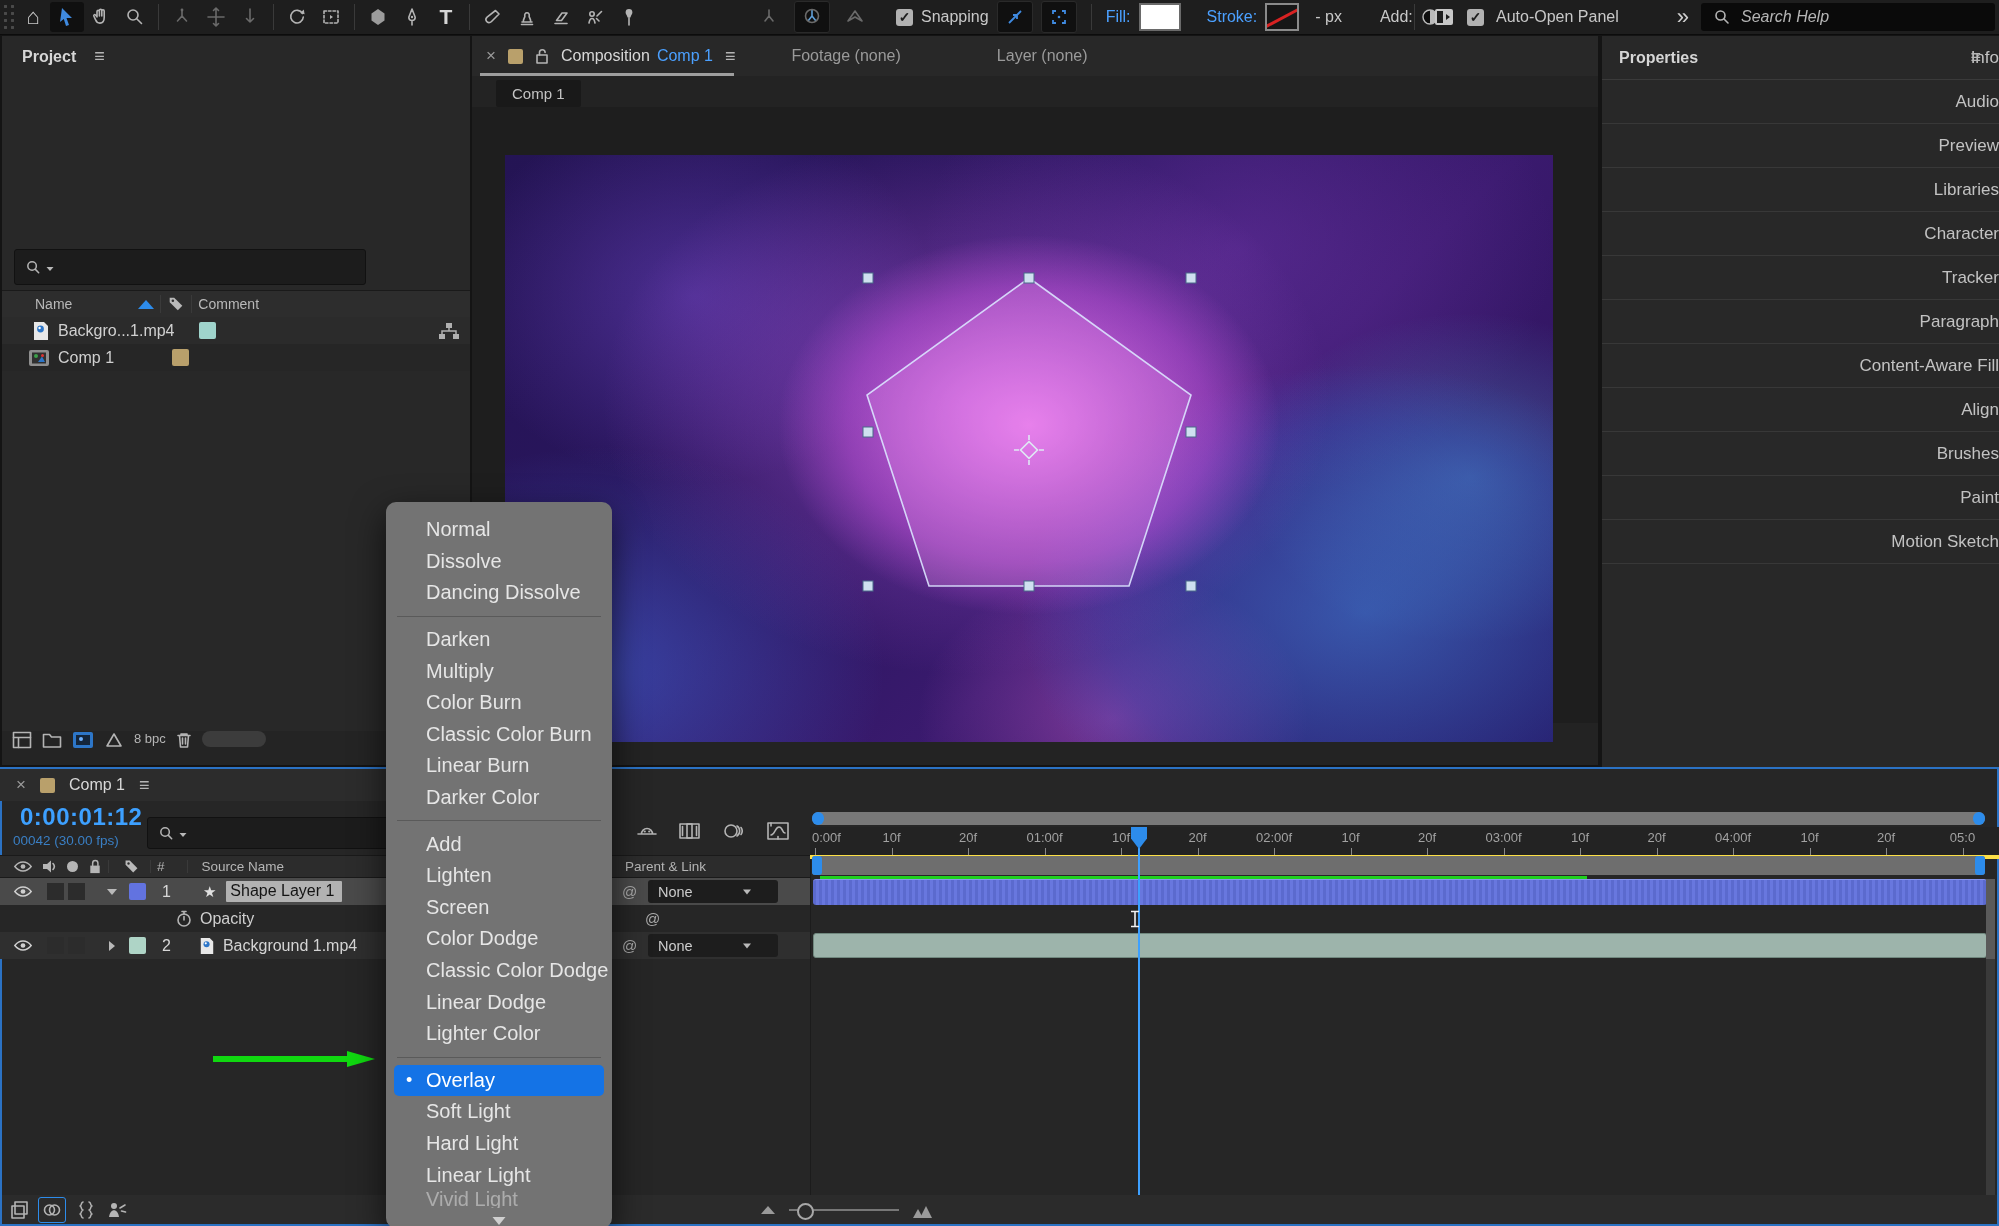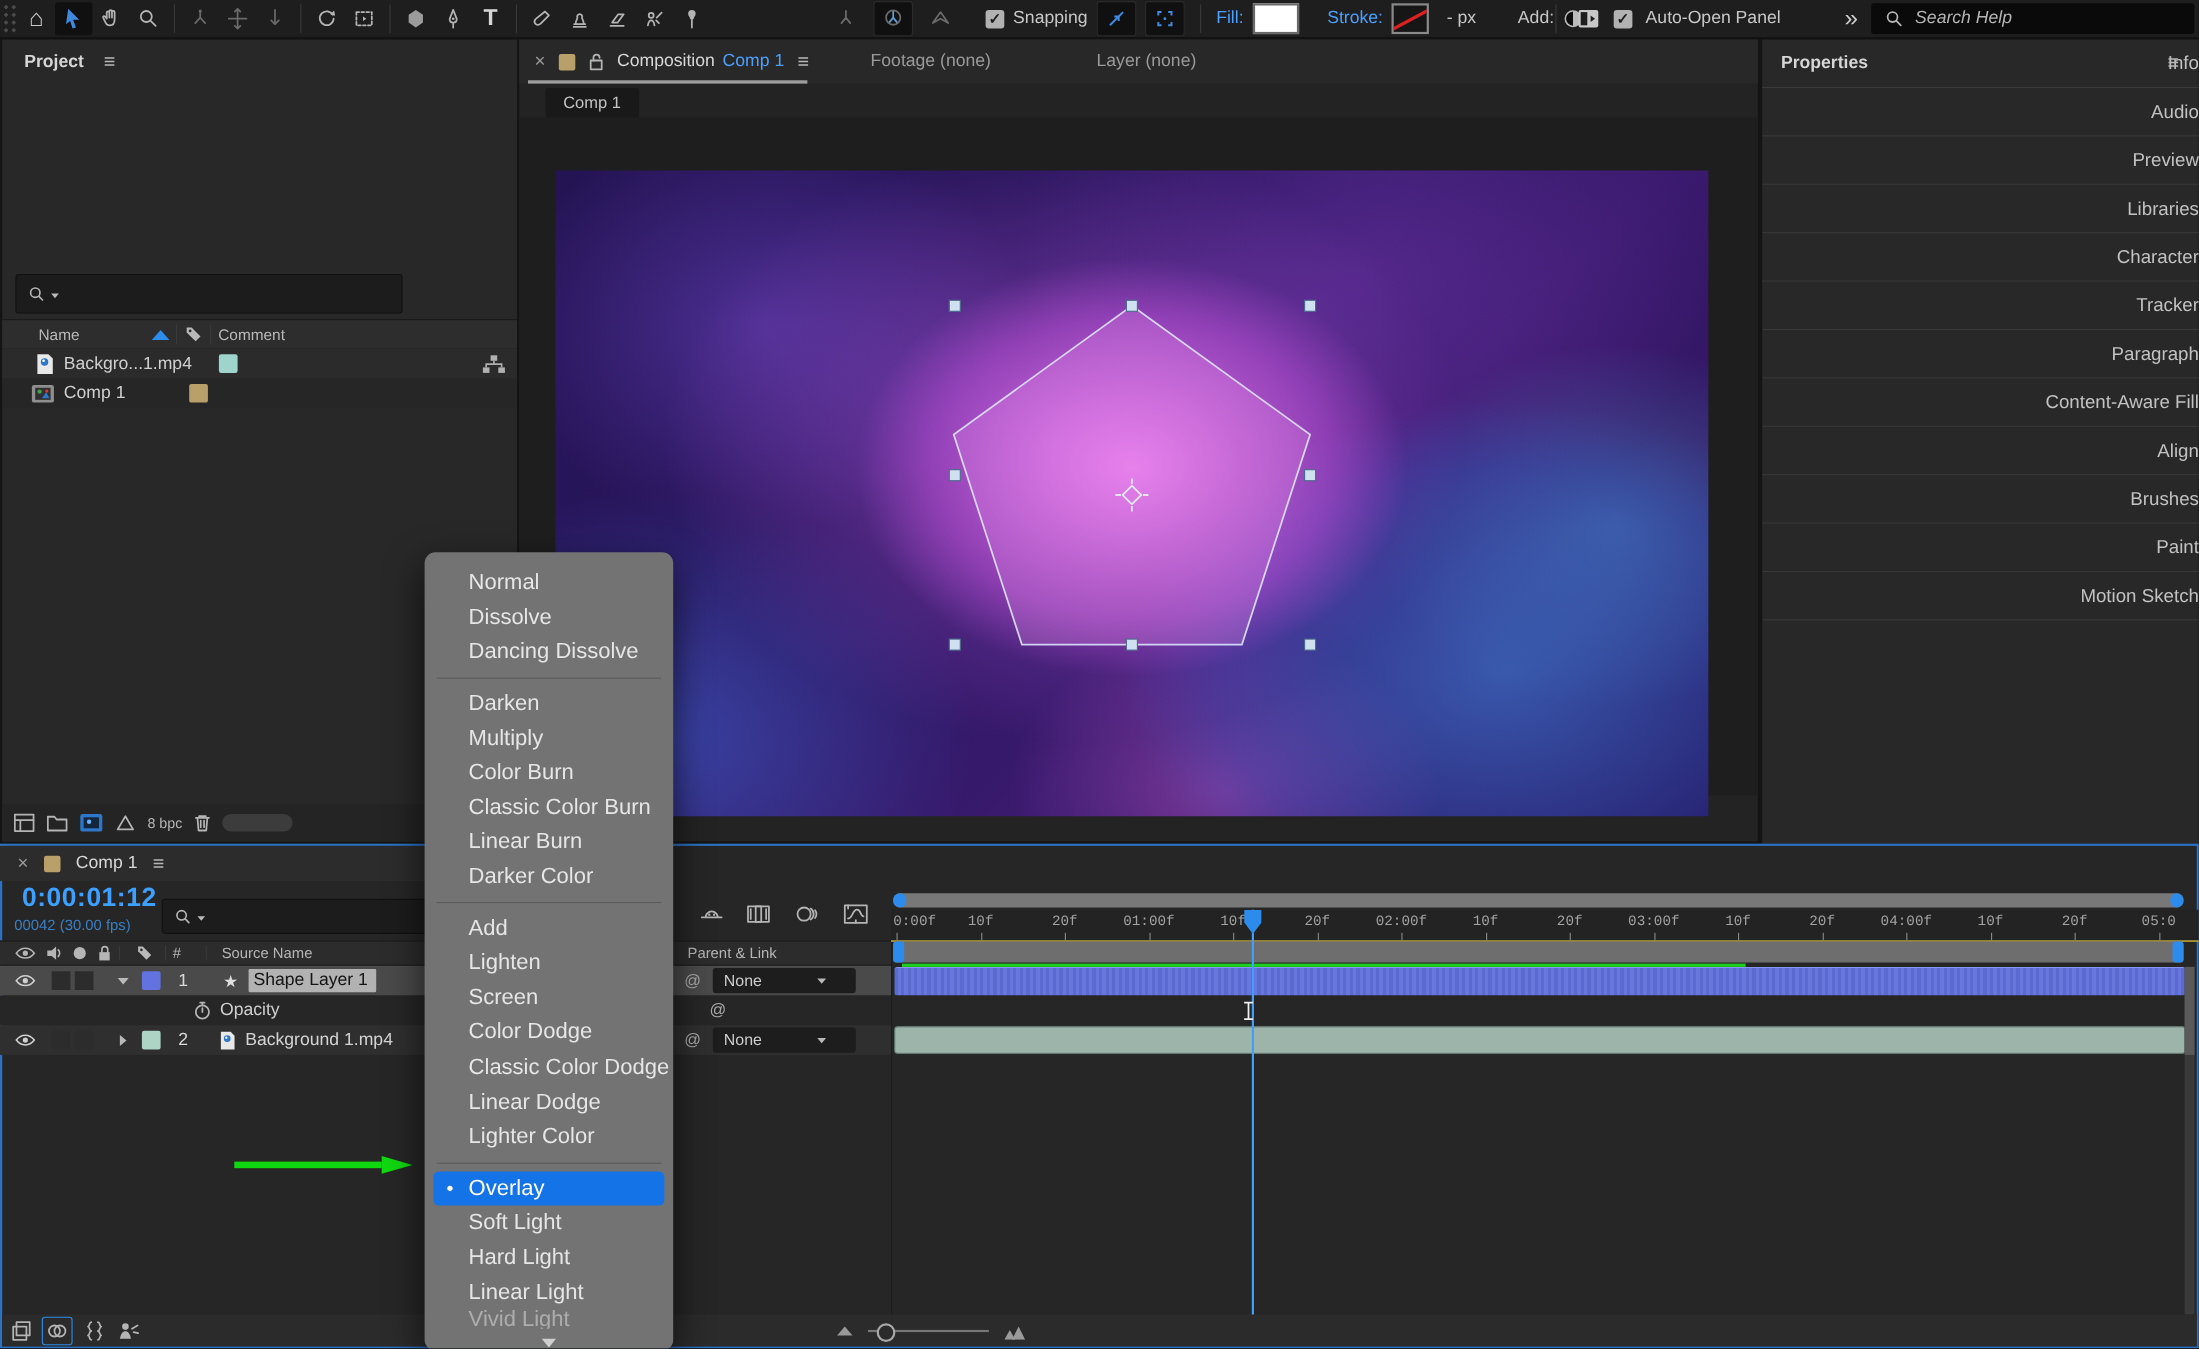--- a/index.html
+++ b/index.html
@@ -25,21 +25,21 @@
   
   .panel{position:absolute;background:#282828;}
   
   #project{left:2px;top:36px;width:468px;height:729px;border-right:2px solid #141414;}
   .ptitle{font-size:16px;font-weight:bold;color:#d6d6d6;}
   #proj-search{position:absolute;left:12px;top:213px;width:340px;height:34px;background:#1c1c1c;border:1px solid #111;border-radius:3px;display:flex;align-items:center;padding-left:10px;gap:3px;}
   #proj-head{position:absolute;left:0;top:254px;width:468px;height:26px;background:#2d2d2d;border-top:1px solid #1a1a1a;border-bottom:1px solid #1a1a1a;display:flex;align-items:center;font-size:14px;color:#b9b9b9;}
   .prow{position:absolute;left:0;width:468px;height:27px;display:flex;align-items:center;font-size:16px;color:#d0d0d0;}
   .prow:nth-of-type(odd){background:#2b2b2b;}
   .swatch{width:17px;height:17px;border-radius:2px;flex:0 0 auto;}
-  #proj-bottom{position:absolute;left:0;top:695px;width:468px;height:34px;background:#242424;display:flex;align-items:center;gap:10px;padding-left:10px;}
+  #proj-bottom{position:absolute;left:0;top:695px;width:468px;height:34px;background:#242424;display:flex;align-items:flex-start;gap:10px;padding-left:10px;}
   .pill{width:64px;height:16px;border-radius:8px;background:#3c3c3c;}
   
   #viewer{left:472px;top:36px;width:1126px;height:729px;background:#232323;}
   #vtabs{position:absolute;left:0;top:0;width:100%;height:40px;background:#282828;display:flex;align-items:center;font-size:16px;}
   #vtab-underline{position:absolute;left:8px;top:37px;width:254px;height:3px;background:#9e9e9e;}
   #vsubtab{position:absolute;left:24px;top:44px;height:27px;padding:0 16px;background:#191919;display:flex;align-items:center;font-size:15px;color:#c3c3c3;border-radius:2px;}
   #vcontent{position:absolute;left:0;top:71px;width:1126px;height:616px;background:#1e1e1e;}
   #vimage{position:absolute;left:33px;top:48px;width:1048px;height:587px;
     background:
       radial-gradient(ellipse 330px 250px at 50% 46%, rgba(244,130,244,.85), rgba(205,85,225,.45) 55%, transparent 76%),
@@ -68,21 +68,21 @@
   #tl-colicons{position:absolute;left:616px;top:44px;width:194px;height:40px;display:flex;align-items:center;gap:20px;justify-content:center;}
   #tl-header{position:absolute;left:0;top:88px;width:810px;height:23px;background:#2c2c2c;border-top:1px solid #1a1a1a;border-bottom:1px solid #1a1a1a;display:flex;align-items:center;font-size:13.5px;color:#b5b5b5;box-sizing:border-box;}
   .tl-row{position:absolute;left:0;width:810px;height:27px;display:flex;align-items:center;font-size:16px;}
   .cell-sw{width:17px;height:17px;border-radius:2px;flex:0 0 auto;}
   .name-box{background:#b2b2b2;color:#141414;padding:1px 8px 2px 4px;border-radius:1px;}
   .pl-dd{width:130px;height:23px;background:#1d1d1d;border-radius:3px;display:flex;align-items:center;justify-content:space-between;padding:0 26px 0 10px;font-size:14.5px;color:#cccccc;box-sizing:border-box;}
   .at{color:#a9a9a9;font-size:15px;}
   
   #scrollbar-top{position:absolute;left:812px;top:45px;width:1173px;height:13px;background:#787878;border-radius:7px;}
   .bluecap{position:absolute;top:0;width:12px;height:13px;background:#2d8ceb;border-radius:7px;}
-  #ruler{position:absolute;left:810px;top:60px;width:1189px;height:28px;background:#232323;border-bottom:1px solid #fde047;overflow:hidden;font-family:Liberation Mono, monospace;}
+  #ruler{position:absolute;left:810px;top:60px;width:1189px;height:28px;background:#232323;border-bottom:4px solid #fde047;overflow:hidden;}
   .rlabel{position:absolute;top:3px;font-size:13px;color:#a2a2a2;transform:translateX(-50%);white-space:nowrap;}
   .rlabel.first{transform:none;}
   .rtick{position:absolute;bottom:0;width:1px;height:7px;background:#8a8a8a;}
   #workarea{position:absolute;left:812px;top:89px;width:1173px;height:19px;background:#6e6e6e;border-radius:3px;}
   .wacap{position:absolute;top:0;width:10px;height:19px;background:#2d8ceb;border-radius:3px;}
   #renderline{position:absolute;left:820px;top:109px;width:767px;height:3px;background:#1fcf1f;}
   #bar1{position:absolute;left:813px;top:112px;width:1174px;height:26px;border-radius:3px;
         background:repeating-linear-gradient(90deg,#5b6ace 0 3px,#6877de 3px 6px);border-top:1px solid #8a97ef;box-sizing:border-box;}
   #bar2{position:absolute;left:813px;top:166px;width:1174px;height:25px;border-radius:3px;background:#9db4ab;border:1px solid #70887e;box-sizing:border-box;}
   #playhead-line{position:absolute;left:1138px;top:60px;width:2px;height:368px;background:#3da0ff;z-index:6;}

